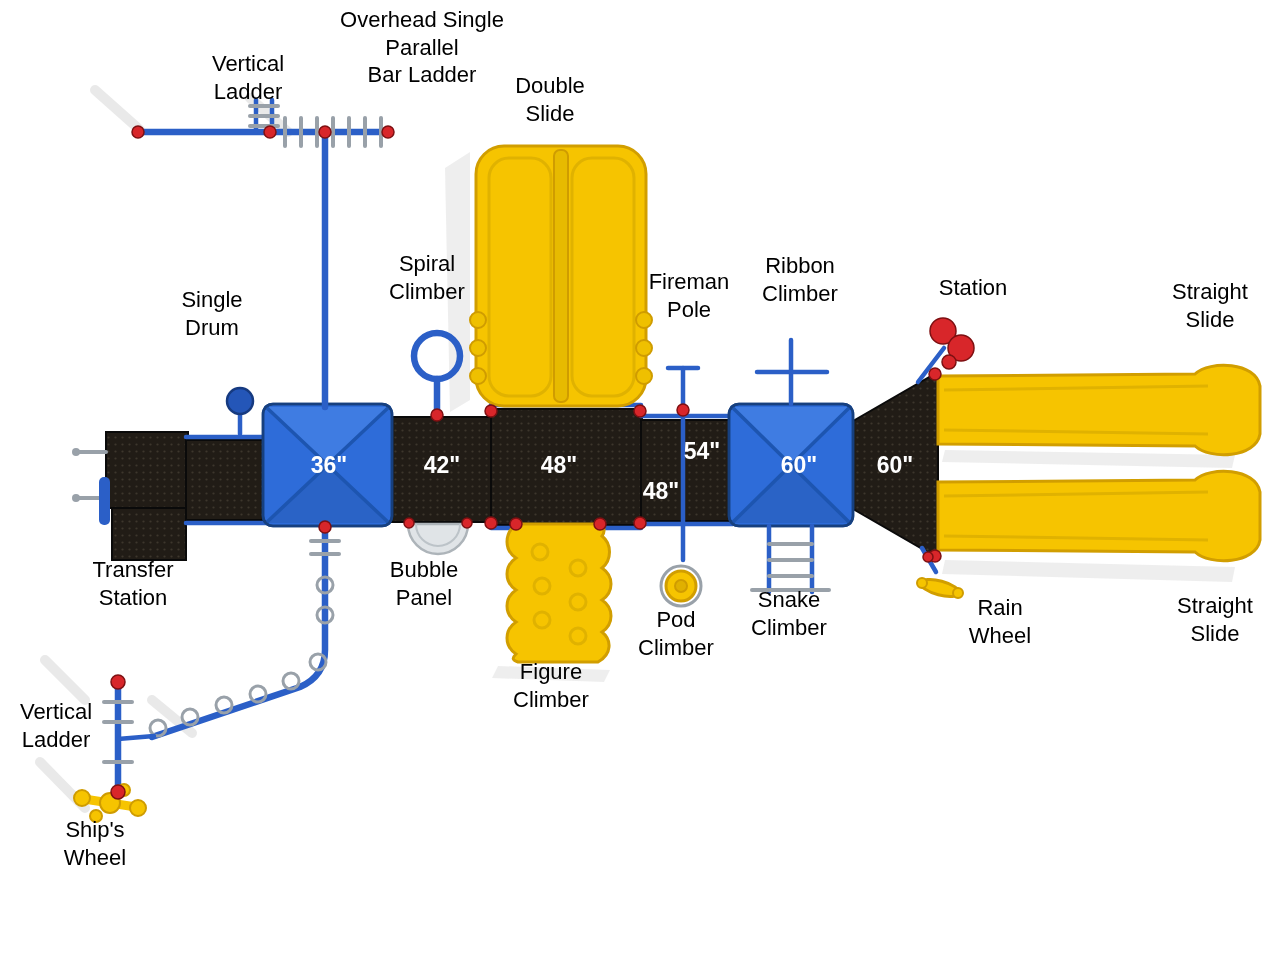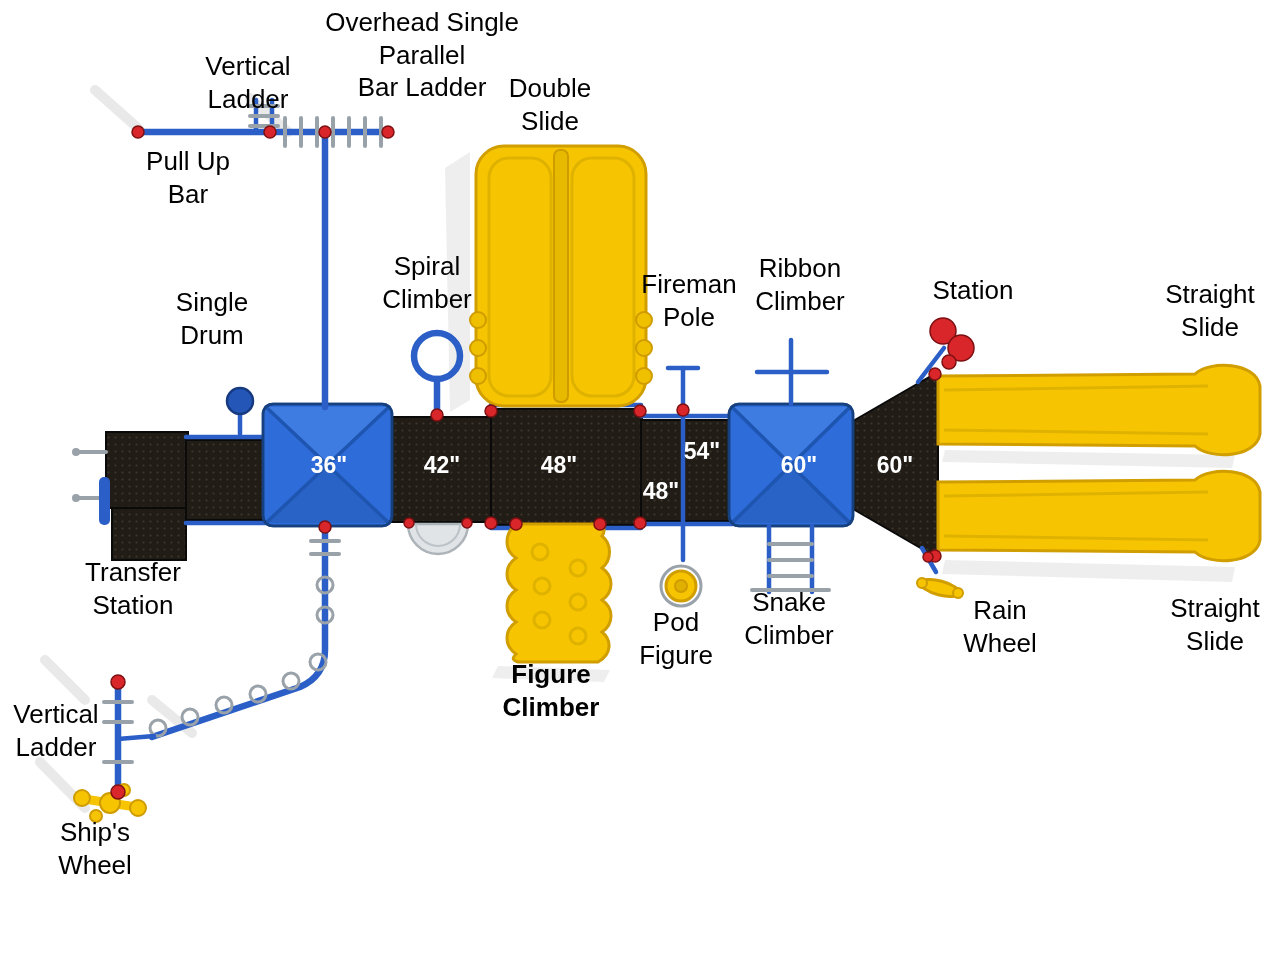--- a/index.html
+++ b/index.html
@@ -2,21 +2,21 @@
 <html style="--background: #ffffff; --label-text: #000000; --deck-label-text: #ffffff; --deck-black: #211c16; --roof-blue: #2e6cd9; --pipe-blue: #2b5fc7; --slide-yellow: #f6c400; --slide-stroke: #d19e00; --connector-red: #d8262a; --rung-gray: #99a1a9;"><head>
 <meta charset="utf-8">
 <style>
   html,body { margin:0; padding:0; background:#fff; }
   .stage {
     position:relative; width:1279px; height:960px; background:var(--background,#fff);
     font-family:"Liberation Sans", sans-serif; overflow:hidden;
   }
   .stage svg { position:absolute; left:0; top:0; }
   .lbl {
-    position:absolute; font-size:26px; line-height:1.25; color:var(--label-text,#000);
+    position:absolute; font-size:22px; line-height:1.25; color:var(--label-text,#000);
     text-align:center; white-space:pre-line;
   }
   .deck-size {
     position:absolute; width:64px; font-size:23px; font-weight:bold; text-align:center;
     color:var(--deck-label-text,#fff);
   }
   
   .deck { fill:url(#perf); stroke:#0a0a0a; stroke-width:2; }
   .roof-base { fill:var(--roof-blue,#2e6cd9); stroke:#17407f; stroke-width:2.5; }
   .roofline { stroke:#1d55b0; stroke-width:3.5; stroke-linecap:round; }
@@ -258,46 +258,46 @@
       <circle class="clamp" cx="467" cy="523" r="5"></circle>
       <circle class="clamp" cx="928" cy="557" r="5"></circle>
     </g>
   </svg>
 
   <div class="lbl" style="left:292px; top:6px;   width:260px;">Overhead Single
 Parallel
 Bar Ladder</div>
   <div class="lbl" style="left:168px; top:50px;  width:160px;">Vertical
 Ladder</div>
-  <div class="lbl" style="left:108px; top:145px; width:160px;">Pull Up
-Bar</div>
   <div class="lbl" style="left:470px; top:72px;  width:160px;">Double
 Slide</div>
   <div class="lbl" style="left:347px; top:250px; width:160px;">Spiral
 Climber</div>
   <div class="lbl" style="left:609px; top:268px; width:160px;">Fireman
 Pole</div>
   <div class="lbl" style="left:720px; top:252px; width:160px;">Ribbon
 Climber</div>
   <div class="lbl" style="left:893px; top:274px; width:160px;">Station</div>
   <div class="lbl" style="left:1145px; top:278px; width:130px;">Straight
 Slide</div>
   <div class="lbl" style="left:53px;  top:556px; width:160px;">Transfer
 Station</div>
   <div class="lbl" style="left:132px; top:286px; width:160px;">Single
 Drum</div>
+  <div class="lbl" style="left:344px; top:556px; width:160px;">Bubble
+Panel</div>
   <div class="lbl" style="left:596px; top:606px; width:160px;">Pod
-Figure</div>
+Climber</div>
   <div class="lbl" style="left:709px; top:586px; width:160px;">Snake
 Climber</div>
   <div class="lbl" style="left:920px; top:594px; width:160px;">Rain
 Wheel</div>
   <div class="lbl" style="left:1150px; top:592px; width:130px;">Straight
 Slide</div>
-  <div class="lbl" style="left:471px; top:658px; width:160px;font-weight:bold;">Figure
+  <div class="lbl" style="left:471px; top:658px; width:160px;">Figure
 Climber</div>
   <div class="lbl" style="left:0px;   top:698px; width:112px;">Vertical
 Ladder</div>
   <div class="lbl" style="left:25px;  top:816px; width:140px;">Ship's
 Wheel</div>
 
   <div class="deck-size" style="left:297px; top:452px;">36"</div>
   <div class="deck-size" style="left:410px; top:452px;">42"</div>
   <div class="deck-size" style="left:527px; top:452px;">48"</div>
   <div class="deck-size" style="left:670px; top:438px;">54"</div>

